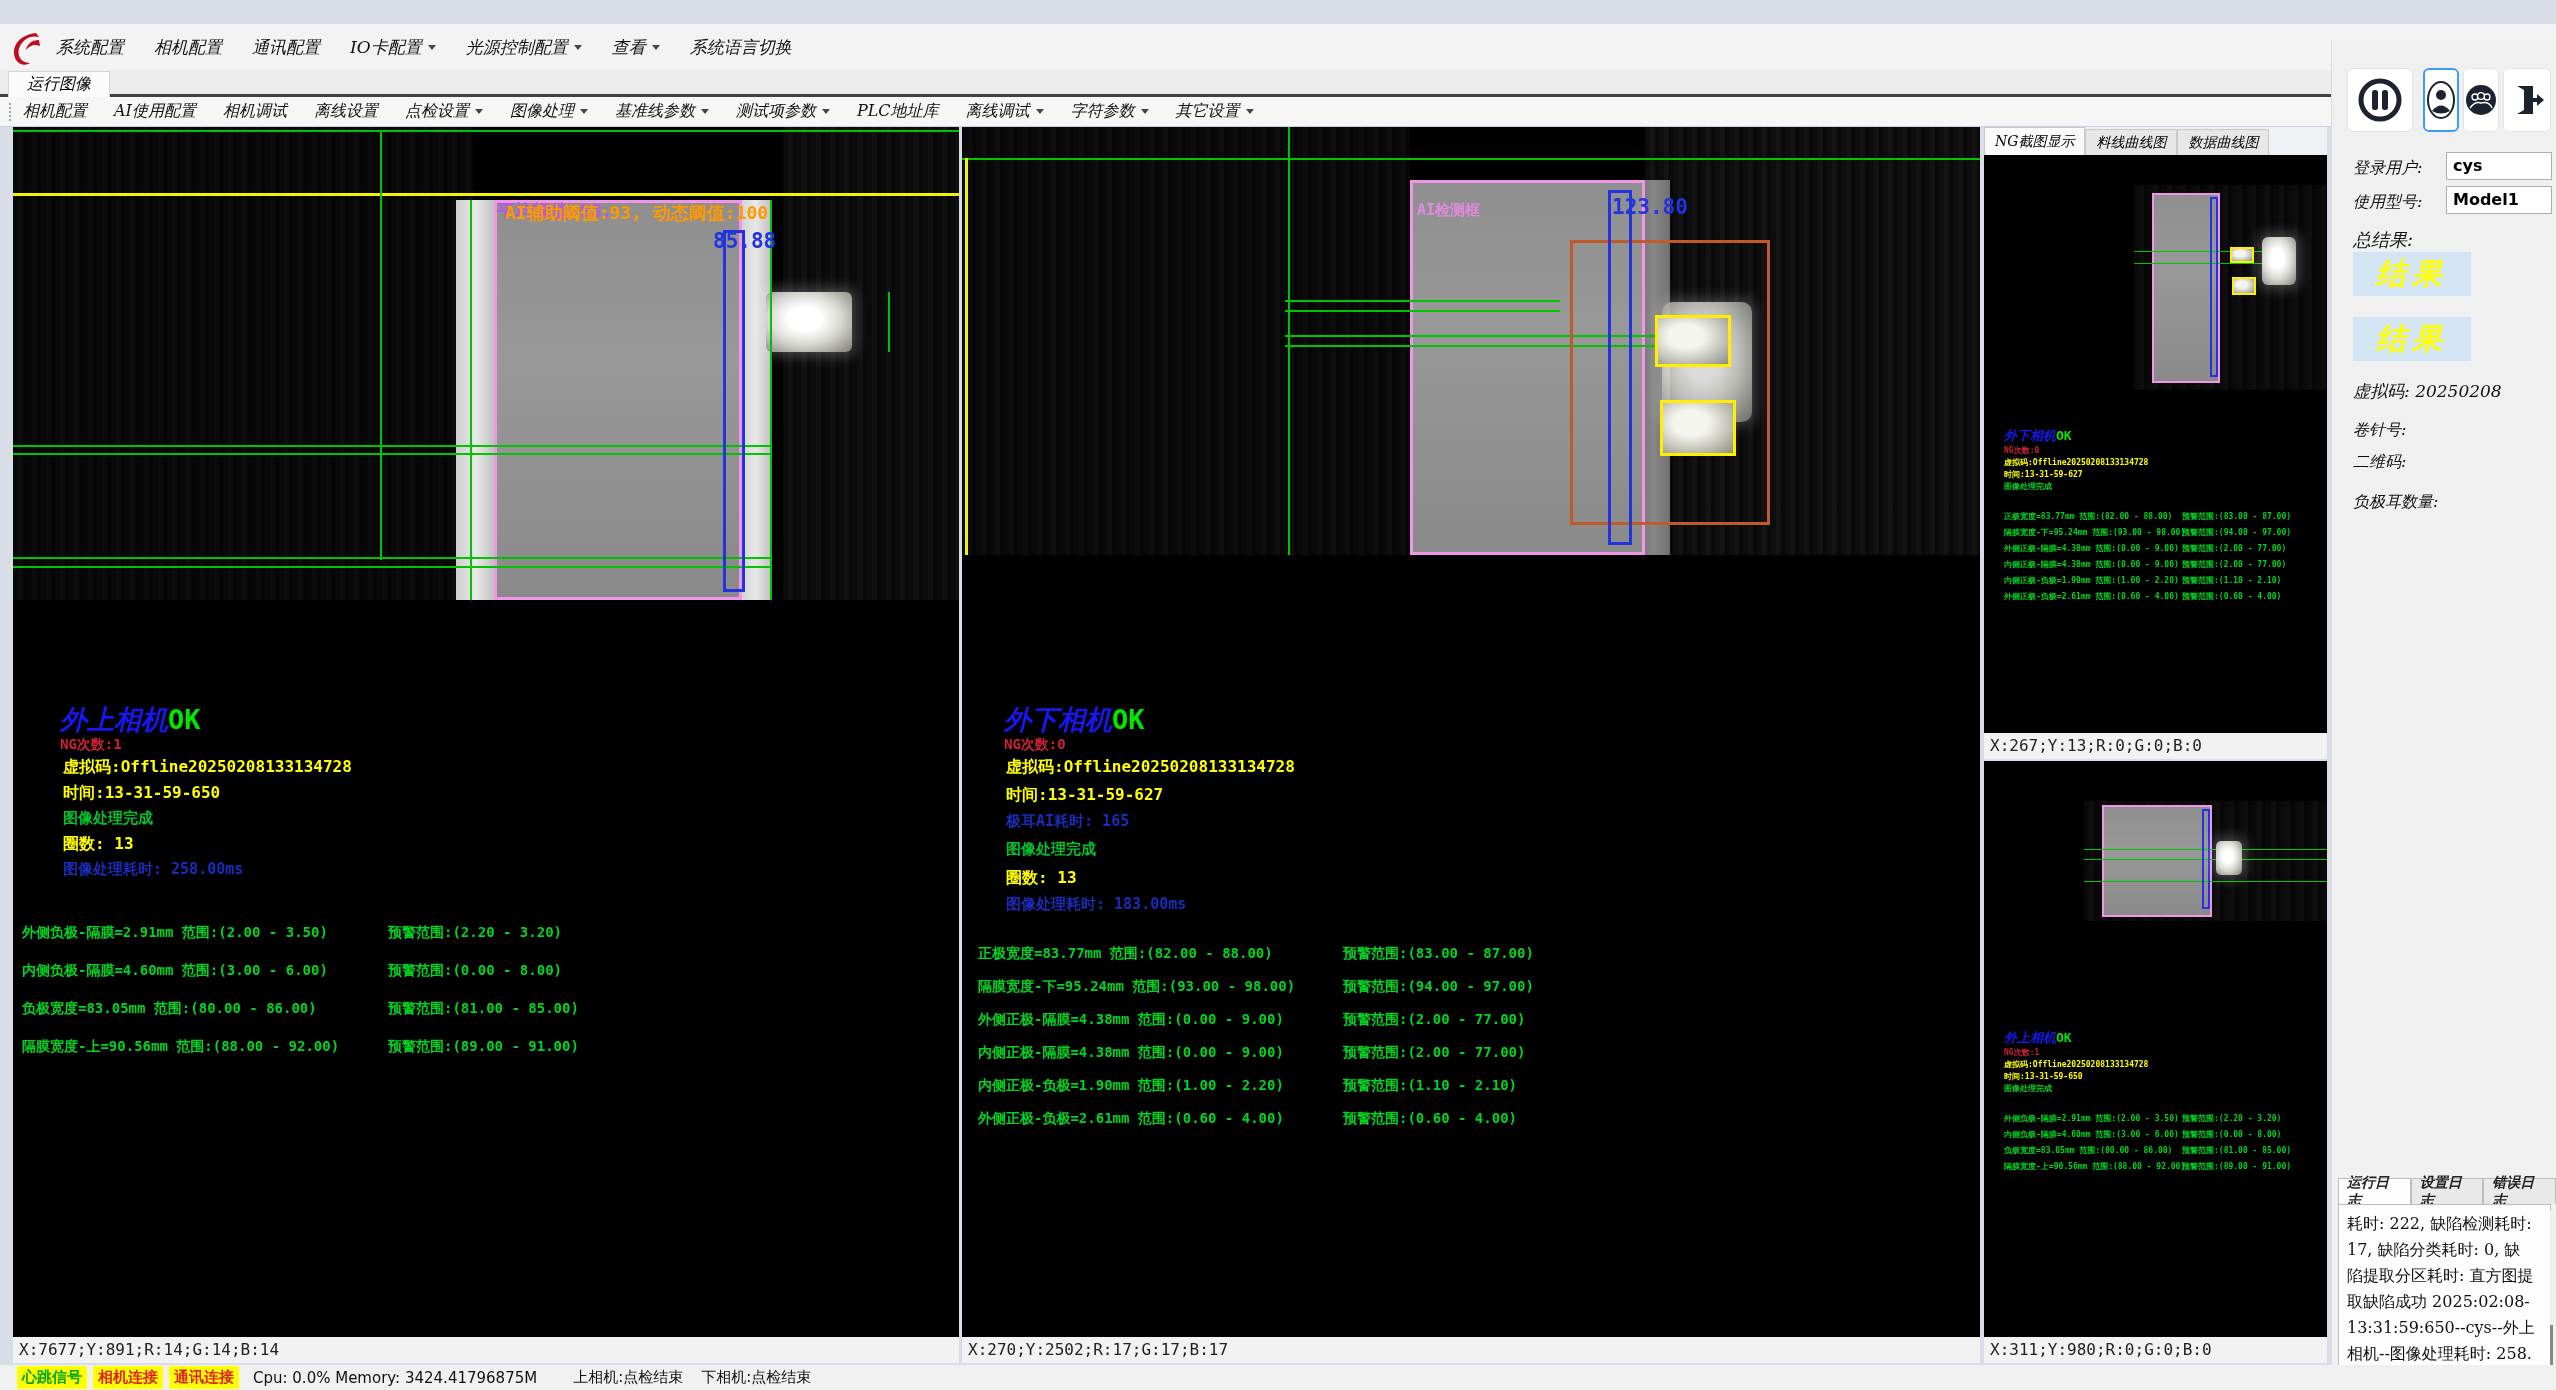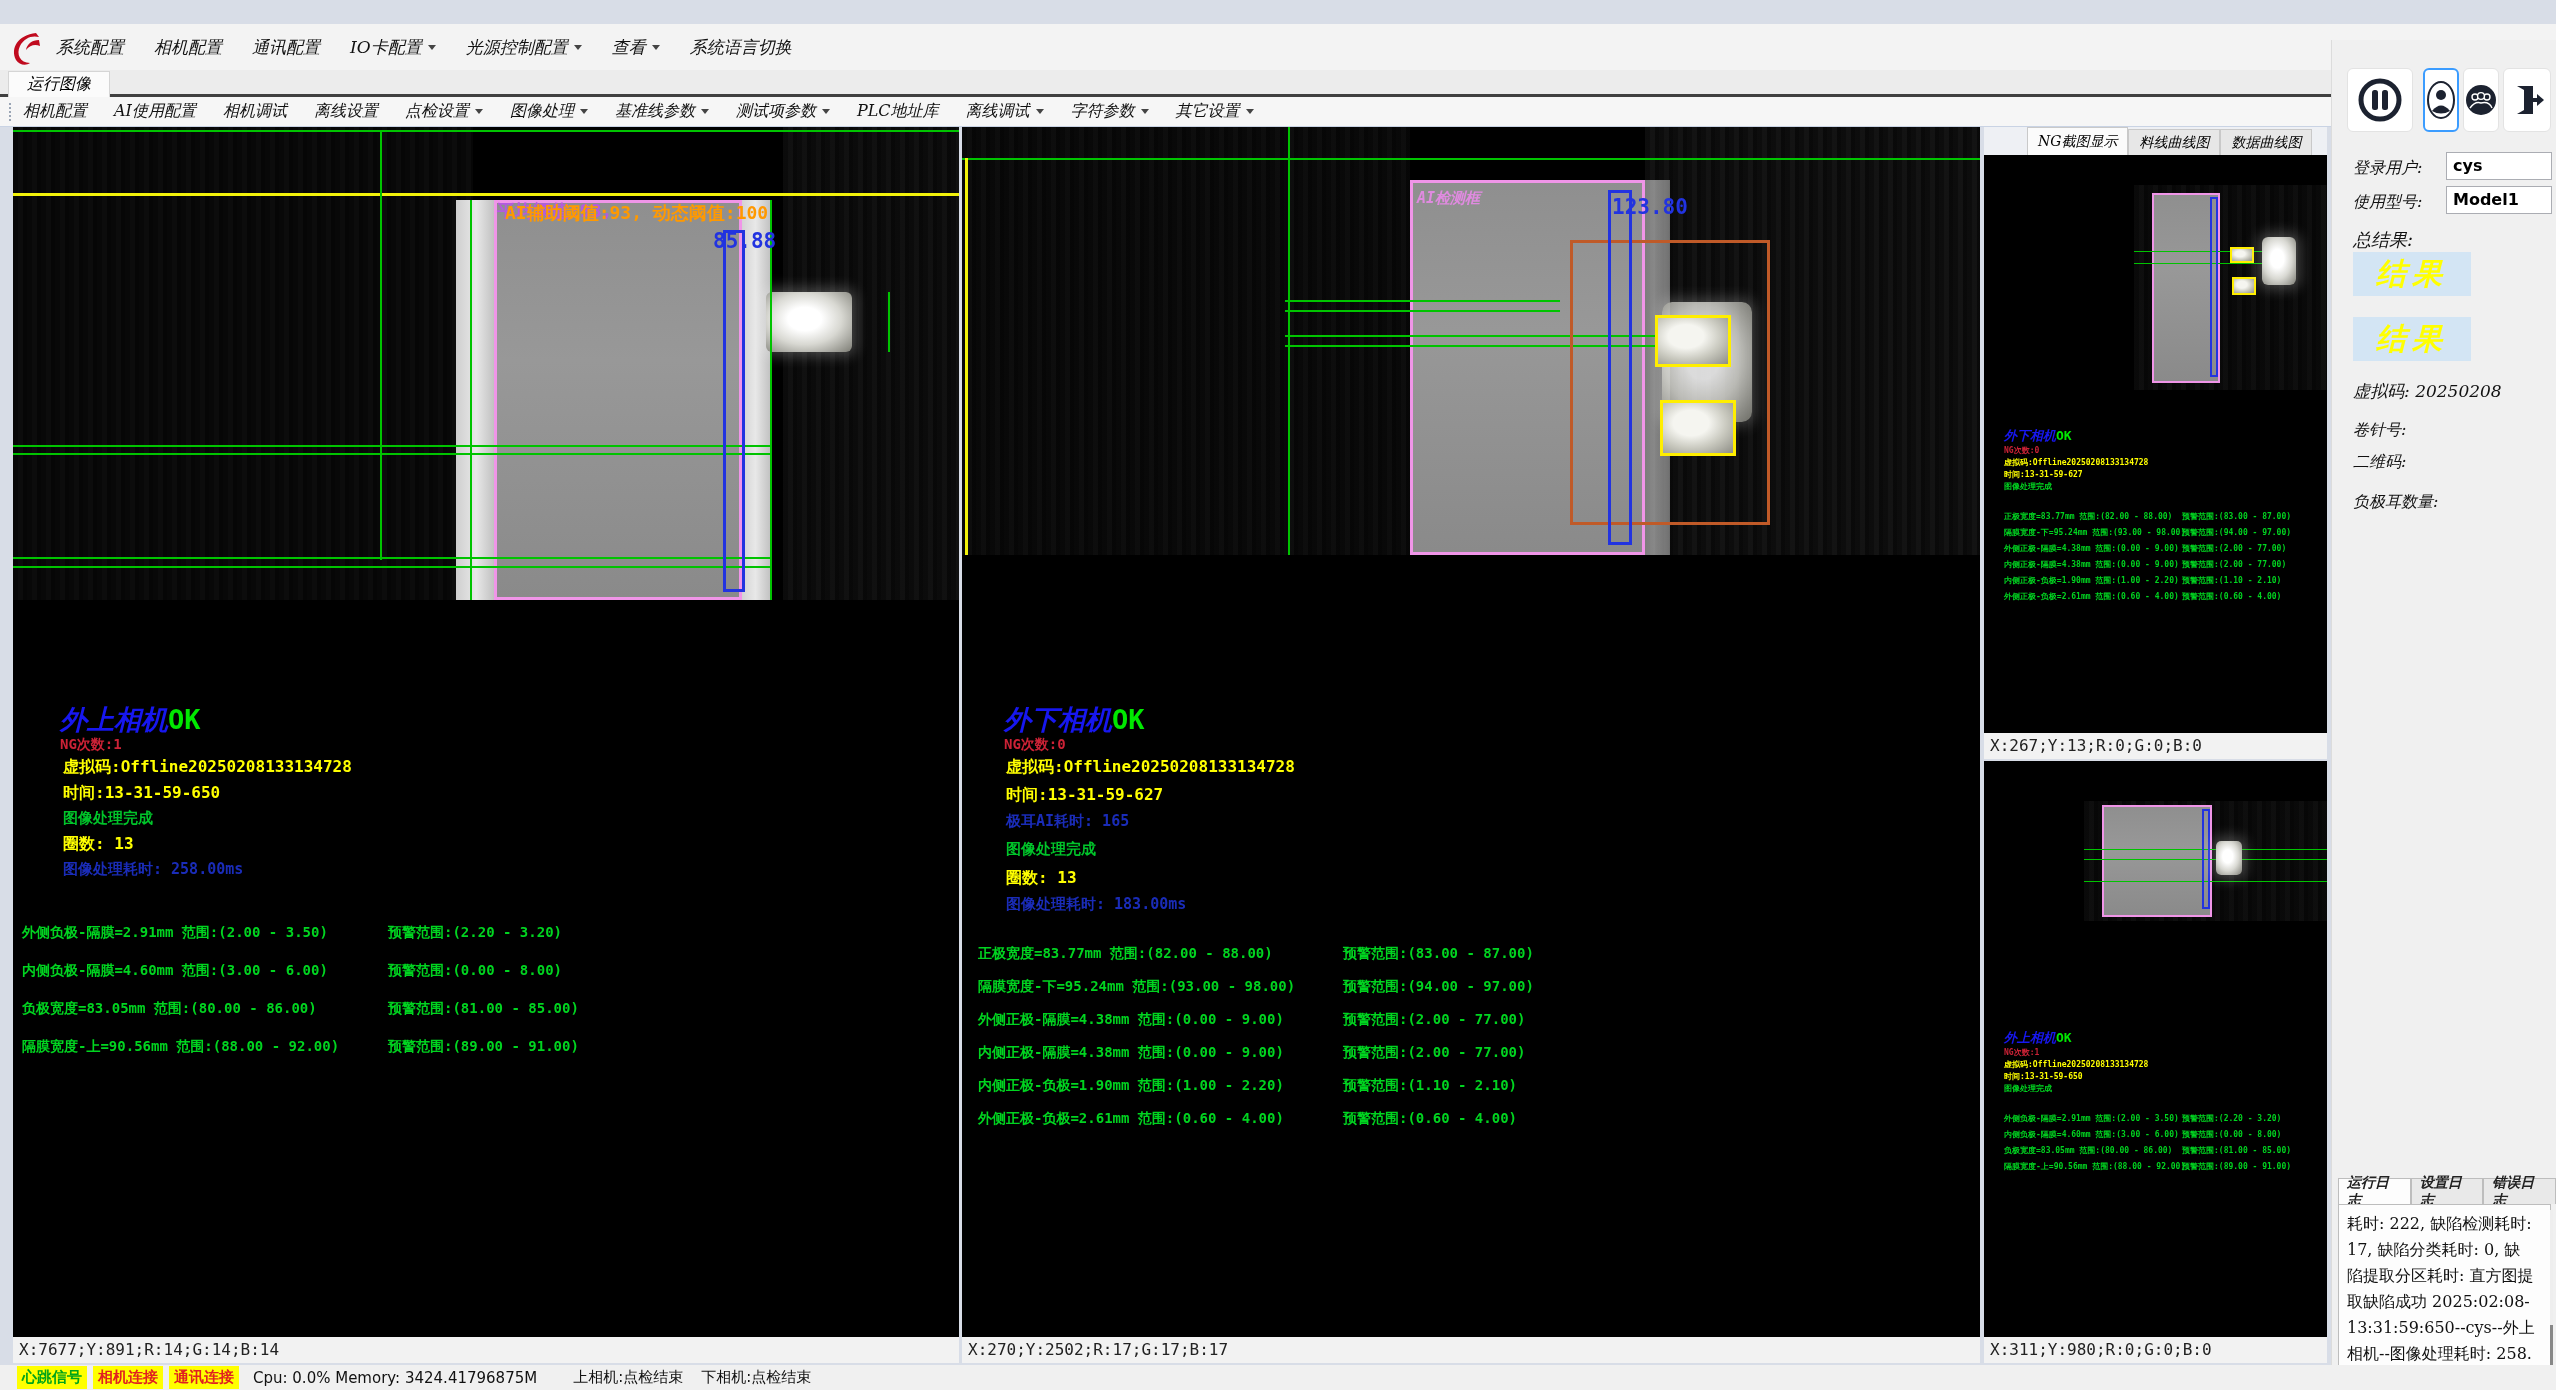--- a/index.html
+++ b/index.html
@@ -67,21 +67,21 @@
   .metal { position:absolute; background:radial-gradient(ellipse at 45% 45%, #ffffff 0 25%, #d8d8d2 55%, #7c7c74);
     box-shadow:0 0 14px 4px rgba(255,255,255,.25); }
   .osd { position:absolute; font-family:"DejaVu Sans Mono",monospace; font-weight:bold; white-space:nowrap; }
   .cam-title { font-family:"DejaVu Serif",serif; font-style:italic; font-weight:bold; font-size:27px; color:#1717f0; }
   .cam-title .ok { font-style:normal; font-family:"DejaVu Sans Mono",monospace; color:#00e800; }
   .mrow { position:absolute; color:#00d420; font:bold 14px "DejaVu Sans Mono",monospace; white-space:nowrap; }
   .mrow .warn { position:absolute; }
 
   
   .sidebar-tabs { position:absolute; left:1984px; top:127px; width:343px; height:28px; background:#eef0f4;
-    display:flex; align-items:flex-end;padding-left:43px; }
+    display:flex; align-items:flex-end; }
   .side-tab { height:26px; padding:0 10px; font-size:14px; font-family:"DejaVu Serif",serif; font-style:italic;
     display:flex; align-items:center; background:#e7e7e7; border:1px solid #c9c9c9; border-bottom:none; }
   .side-tab.active { background:#fbfbfb; height:28px; }
   .ngview { position:absolute; left:1984px; width:343px; background:#000; overflow:hidden; }
   .ngview1 { top:155px; height:578px; }
   .ngview2 { top:761px; height:576px; }
   .coordbar-v1 { left:1984px; top:733px; width:343px; }
   .coordbar-v2 { left:1984px; top:1337px; width:343px; }
   .mini-title { position:absolute; font:bold italic 13px "DejaVu Serif",serif; color:#1717f0; white-space:nowrap; }
   .mini-title .ok { font-style:normal; color:#00e800; font-family:"DejaVu Sans Mono",monospace; }
@@ -266,21 +266,21 @@
       <div class="yline-v" style="left:3px;top:31px;height:397px;"></div>
       <div class="gline-v" style="left:326px;top:0;height:428px;"></div>
       <div class="gline-h" style="left:323px;top:173px;width:275px;"></div>
       <div class="gline-h" style="left:323px;top:183px;width:275px;"></div>
       <div class="gline-h" style="left:323px;top:208px;width:375px;"></div>
       <div class="gline-h" style="left:323px;top:218px;width:375px;"></div>
       <div class="orangerect" style="left:608px;top:113px;width:200px;height:285px;"></div>
       <div class="yellowrect" style="left:693px;top:188px;width:76px;height:52px;"></div>
       <div class="yellowrect" style="left:698px;top:273px;width:76px;height:56px;"></div>
       <div class="bluerect" style="left:646px;top:63px;width:24px;height:355px;"></div>
-      <div class="osd" style="left:455px;top:62px;font-size:15px;color:#e08ae0;font-style:italic;">AI检测框</div>
+      <div class="osd" style="left:455px;top:74px;font-size:15px;color:#e08ae0;">AI检测框</div>
       <div class="osd" style="left:650px;top:68px;font-size:21px;color:#2233e0;">123.80</div>
     </div>
     <div class="osd cam-title" style="left:42px;top:575px;">
       <span>外下相机</span><span class="ok">OK</span>
     </div>
     <div class="osd" style="left:42px;top:609px;font-size:14px;color:#cc2236;">NG次数:0</div>
     <div class="osd" style="left:44px;top:630px;font-size:16px;color:#ffff00;">虚拟码:Offline20250208133134728</div>
     <div class="osd" style="left:44px;top:658px;font-size:16px;color:#ffff00;">时间:13-31-59-627</div>
     <div class="osd" style="left:44px;top:685px;font-size:15px;color:#1a2cb8;">极耳AI耗时: 165</div>
     <div class="osd" style="left:44px;top:713px;font-size:15px;color:#00c42a;">图像处理完成</div>

